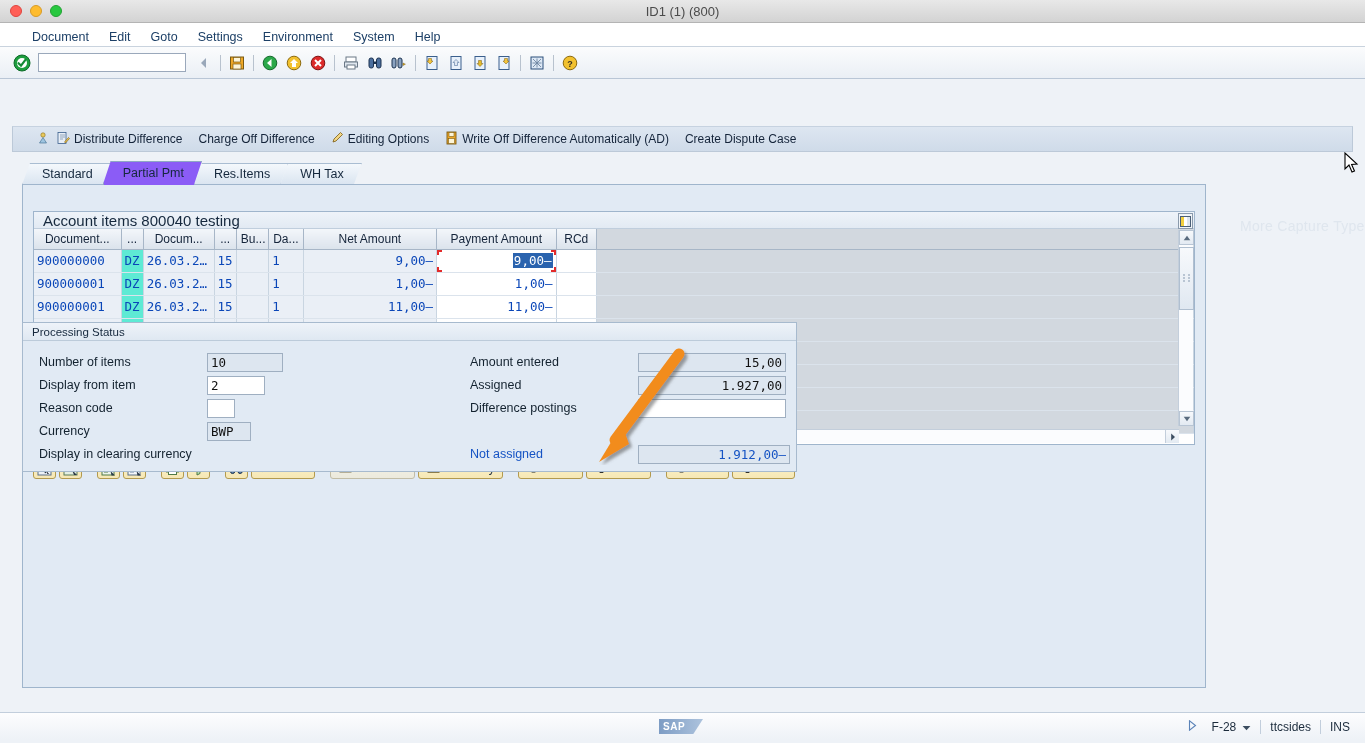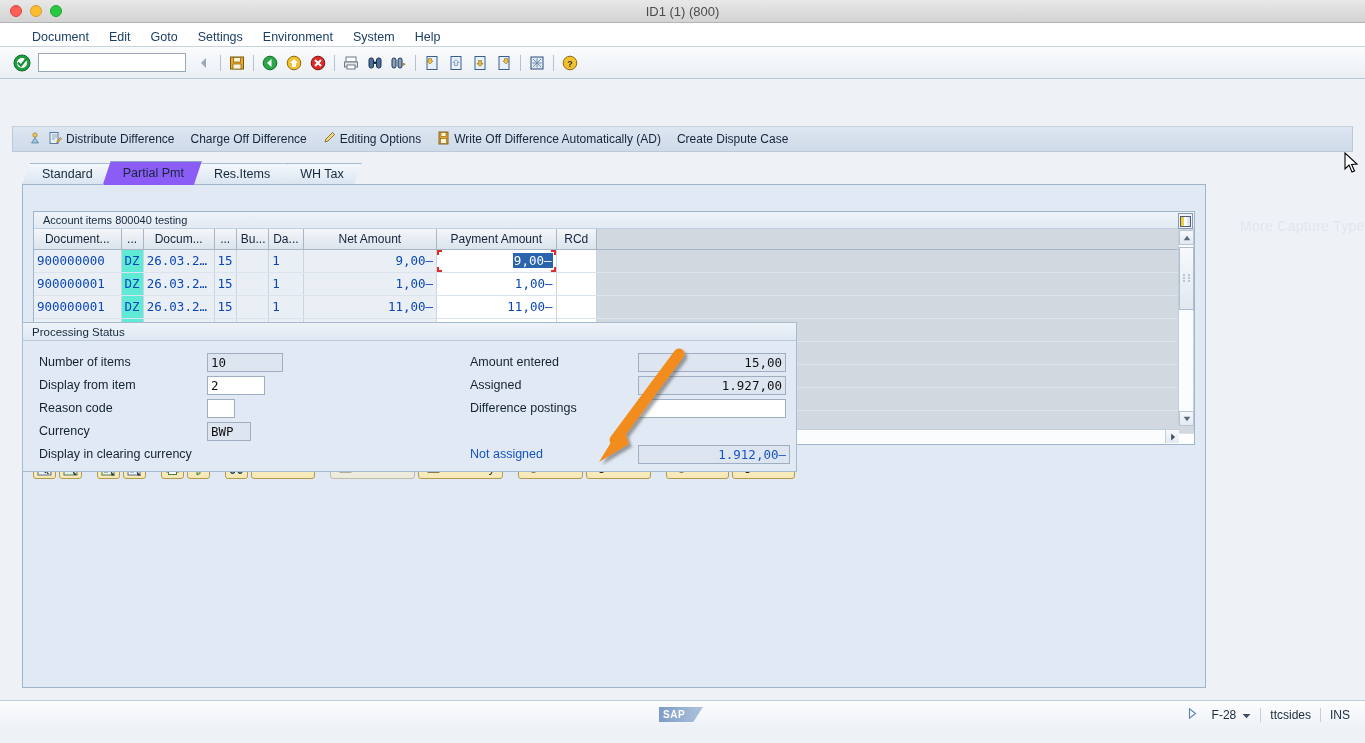--- a/index.html
+++ b/index.html
@@ -87,21 +87,21 @@
     font-size: 16.5px; font-weight: bold; color: #101b27;
     margin-left: 14px; letter-spacing: 0.1px;
   }
   .app-toolbar {
     position: absolute; left: 12px; top: 126px;
     width: 1341px; height: 26px;
     background: linear-gradient(to bottom, #dde6f1 0%, #cfdbe9 100%);
     border: 1px solid #bcc9d8;
     border-top: 1px solid #c6d2e0;
     display: flex; align-items: center;
-    padding-left: 10px; gap: 2px;
+    padding-left: 18px; gap: 2px;
   }
   .at-btn {
     display: flex; align-items: center; gap: 4px;
     font-size: 12px; color: #14243a;
     padding: 2px 6px; white-space: nowrap; cursor: default;
     border: 1px solid transparent;
   }
 
   
   .tabstrip {
@@ -142,21 +142,21 @@
   .table-box {
     position: absolute; left: 10px; top: 26px;
     width: 1162px; height: 234px;
     background: #ffffff;
     border: 1px solid #9fb5cc;
   }
   .table-caption {
     height: 17px; line-height: 17px;
     background: linear-gradient(to bottom,#eef3f9 0%,#e2eaf3 100%);
     border-bottom: 1px solid #c0cedd;
-    font-size: 11px; color: #15283d;
+    font-size: 15px; color: #15283d;
     padding-left: 9px;
   }
   table.grid { border-collapse: collapse; width: 100%; table-layout: fixed; }
   table.grid th {
     height: 20px;
     background: linear-gradient(to bottom,#f3f6fa 0%,#dbe3ec 100%);
     border-right: 1px solid #a7b6c7;
     border-bottom: 1px solid #a7b6c7;
     font-size: 12px; font-weight: normal; color: #14243a;
     padding: 0 4px; text-align: center;
@@ -291,21 +291,21 @@
 
   
   .watermark {
     position:absolute; left:1240px; top:218px;
     font-size: 14px; color: #dfe6ee;
     white-space: nowrap; letter-spacing: 0.3px;
   }
 
   
   .statusbar {
-    position:absolute; left:0; bottom:16px;
+    position:absolute; left:0; bottom:4px;
     width: 1365px; height: 27px;
     background: linear-gradient(to bottom,#fdfdfe 0%, #eef2f7 100%);
     border-top: 1px solid #c2cedc;
     display:flex; align-items:center;
   }
   .sb-right {
     position:absolute; right: 6px; top:0; height:27px;
     display:flex; align-items:center; gap: 0px;
     font-size: 12px; color:#1b2b3c;
   }

